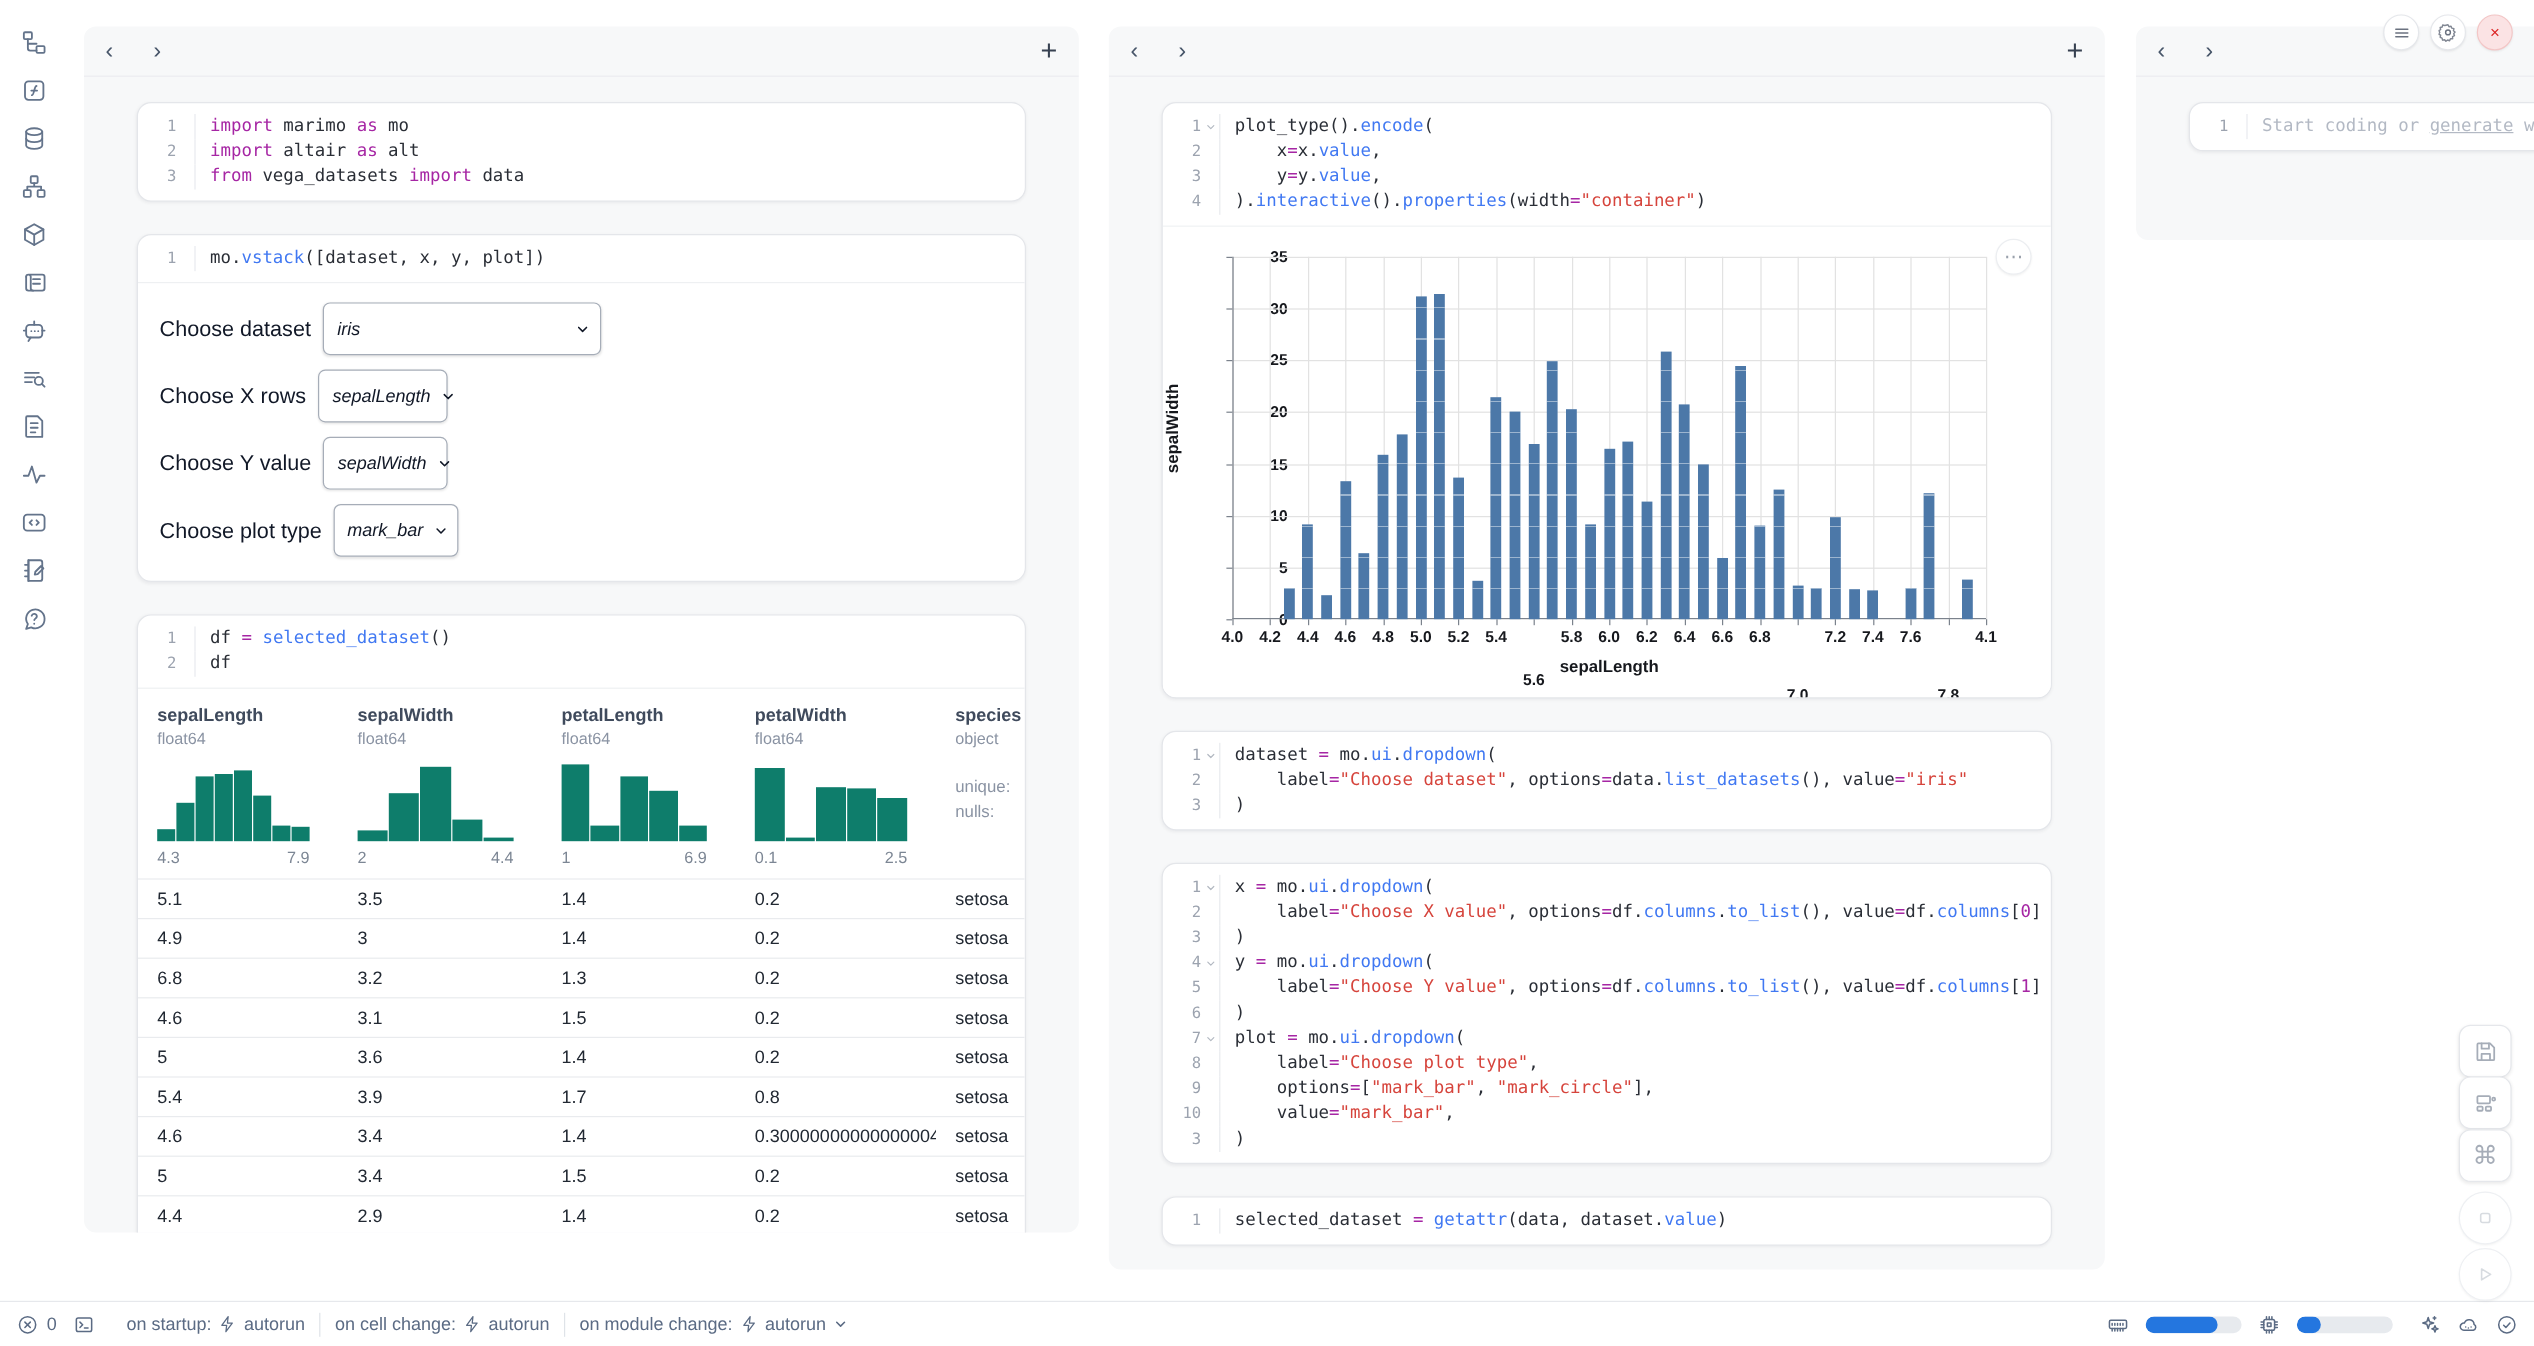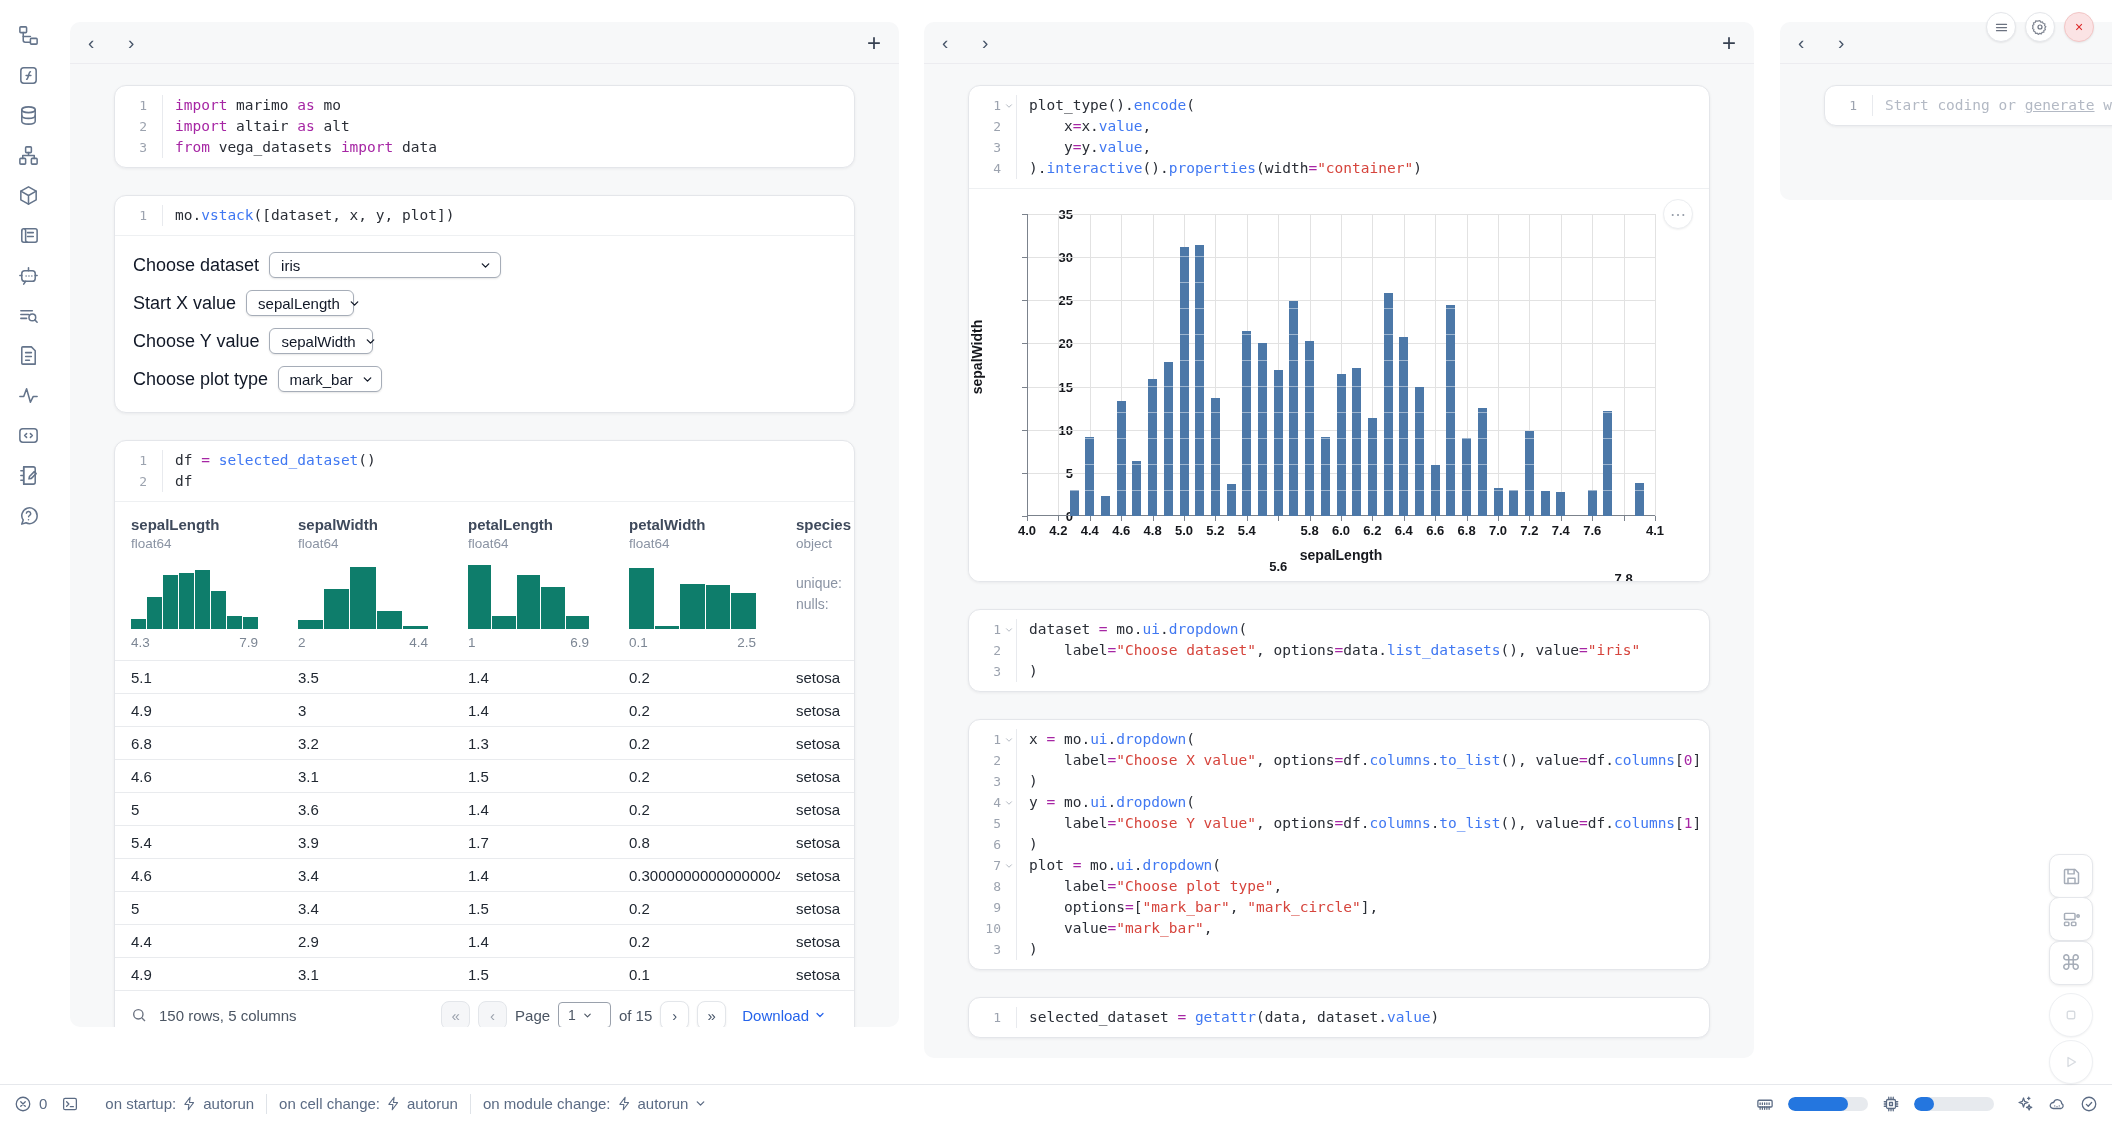--- a/index.html
+++ b/index.html
@@ -36,23 +36,23 @@
   .cl-code { border-left:1px solid #e8eaee; padding-left:12px; white-space:pre; color:#2a2e36; }
   .tok-k,.tok-o,.tok-n { color:#a626a4; }
   .tok-s { color:#d6443c; }
   .tok-f { color:#4078f2; }
   .cell-divider { height:1px; background:#eef0f2; }
 
   
   .vstack-out { padding:16px 18px 20px 18px; display:flex; flex-direction:column; gap:12px; }
   .dd-row { display:flex; align-items:center; gap:10px; }
   .dd-label { font-size:18px; color:#111827; }
-  .select { height:26px; background:#fff; border:1px solid #a6adb8; border-radius:6px;
+  .select { height:44px; background:#fff; border:1px solid #a6adb8; border-radius:6px;
     box-shadow:0 1px 2px rgba(0,0,0,.10); display:flex; align-items:center;
-    padding:0 8px 0 11px; font-size:15px; color:#111827; cursor:pointer; }
+    padding:0 8px 0 11px; font-size:15px; color:#111827; cursor:pointer;font-style:italic; }
   .select .sel-val { flex:1; }
   .select svg { width:13px; height:13px; stroke:#333; fill:none; stroke-width:2.2; flex:none; margin-left:8px;}
 
   
   .df-table { overflow:hidden; }
   .df-grid { display:flex; }
   .df-head { padding-top:14px; }
   .df-col { flex:none; padding:0 20px 0 16px; }
   .df-name { font-size:15px; font-weight:bold; color:#3f4a5c; }
   .df-type { font-size:13.5px; color:#8a93a3; margin-top:3px; }
@@ -262,21 +262,21 @@
             <div class="dd-row">
               <span class="dd-label">Choose dataset</span>
               <div class="select" style="width: 232px;">
                 <span class="sel-val">iris</span>
                 <svg viewBox="0 0 24 24">
                   <path d="M6 9l6 6 6-6" stroke="currentColor" fill="none" stroke-width="2.4" stroke-linecap="round" stroke-linejoin="round"></path>
                 </svg>
               </div>
             </div>
             <div class="dd-row">
-              <span class="dd-label">Start X value</span>
+              <span class="dd-label">Choose X rows</span>
               <div class="select" style="width: 108px;">
                 <span class="sel-val">sepalLength</span>
                 <svg viewBox="0 0 24 24">
                   <path d="M6 9l6 6 6-6" stroke="currentColor" fill="none" stroke-width="2.4" stroke-linecap="round" stroke-linejoin="round"></path>
                 </svg>
               </div>
             </div>
             <div class="dd-row">
               <span class="dd-label">Choose Y value</span>
               <div class="select" style="width: 104px;">
@@ -531,21 +531,21 @@
             <div class="xlab" style="left: 215px;">5.0</div>
             <div class="xlab" style="left: 246.4px;">5.2</div>
             <div class="xlab" style="left: 277.8px;">5.4</div>
             <div class="xlab" style="left: 309.2px; margin-top: 36px;">5.6</div>
             <div class="xlab" style="left: 340.6px;">5.8</div>
             <div class="xlab" style="left: 372px;">6.0</div>
             <div class="xlab" style="left: 403.4px;">6.2</div>
             <div class="xlab" style="left: 434.8px;">6.4</div>
             <div class="xlab" style="left: 466.2px;">6.6</div>
             <div class="xlab" style="left: 497.6px;">6.8</div>
-            <div class="xlab" style="left: 529px;">7.0</div>
+            <div class="xlab" style="left: 529px; margin-top: 48px;">7.0</div>
             <div class="xlab" style="left: 560.4px;">7.2</div>
             <div class="xlab" style="left: 591.8px;">7.4</div>
             <div class="xlab" style="left: 623.2px;">7.6</div>
             <div class="xlab" style="left: 654.6px; margin-top: 48px;">7.8</div>
             <div class="xlab" style="left: 686px;">4.1</div>
             <div class="ylab" style="top: 327px;">0</div>
             <div class="ylab" style="top: 283.857px;">5</div>
             <div class="ylab" style="top: 240.714px;">10</div>
             <div class="ylab" style="top: 197.571px;">15</div>
             <div class="ylab" style="top: 154.429px;">20</div>

